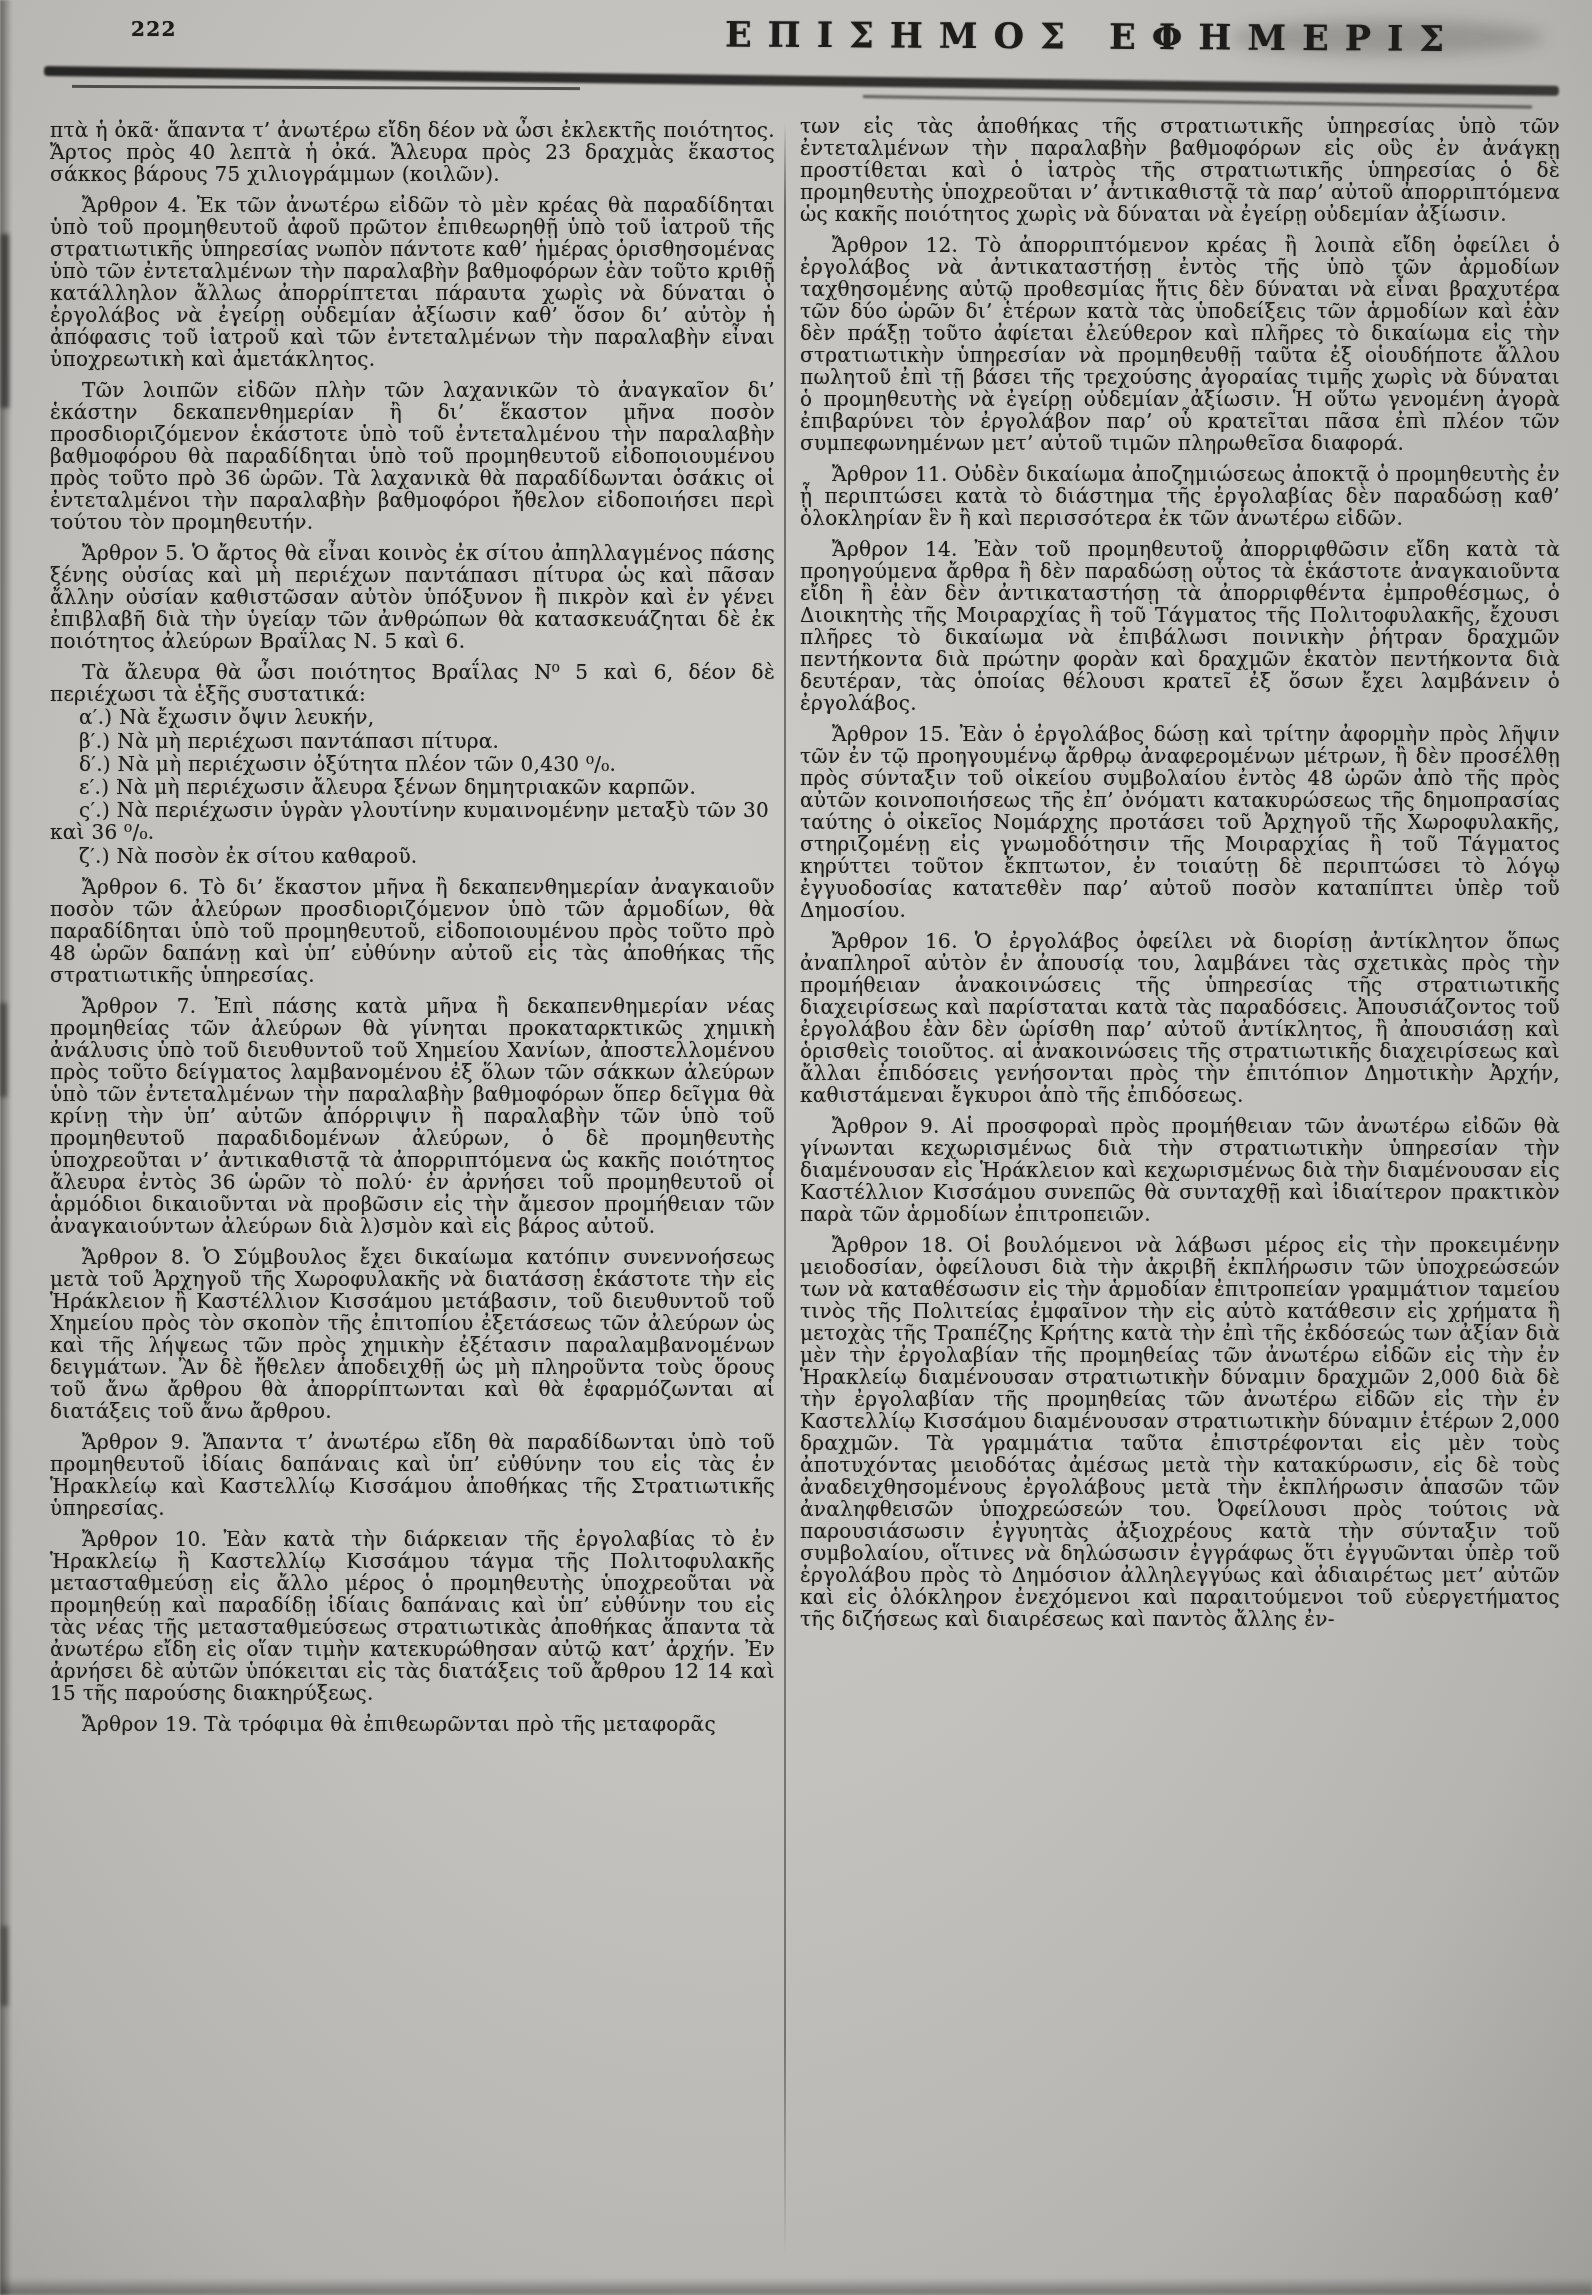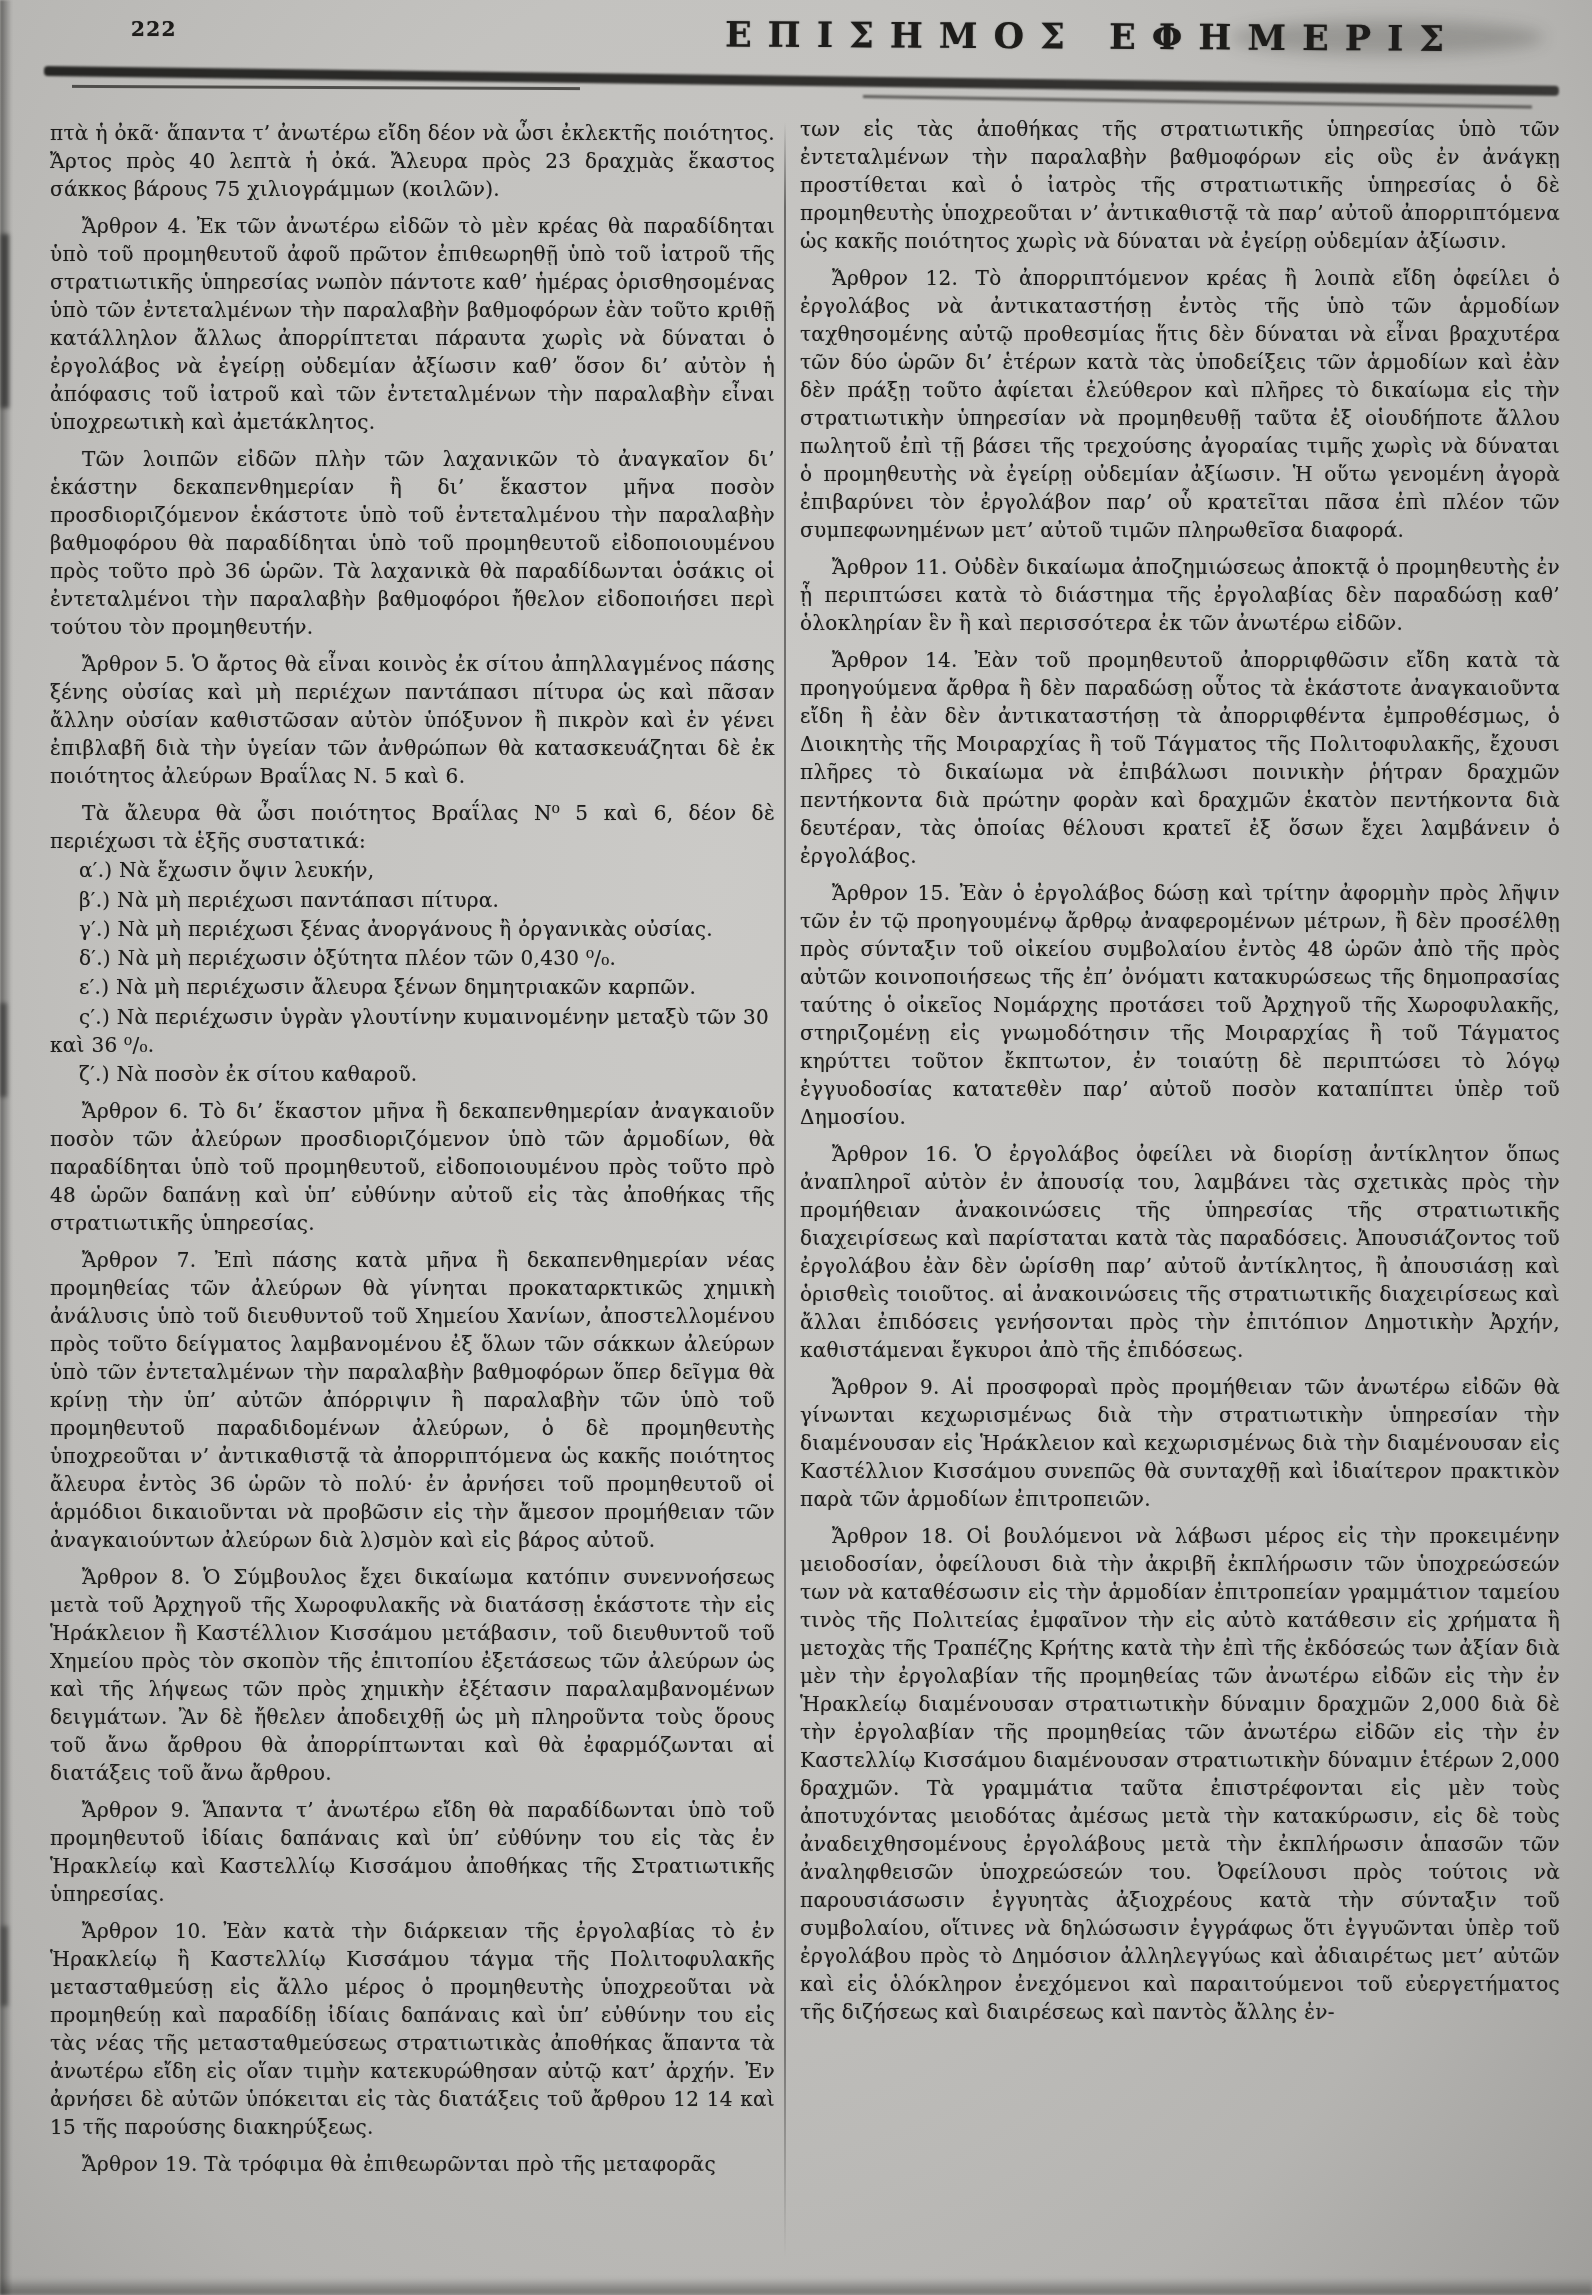--- a/index.html
+++ b/index.html
@@ -57,21 +57,21 @@
     position: absolute; left: 863px; top: 95px; width: 669px; height: 2.7px;
     background: #3a3936; transform: rotate(0.9deg); transform-origin: left center;
     filter: blur(0.8px); opacity: .75;
   }
 
   
   .columns {
     position: absolute; left: 50px; top: 115px; width: 1510px;
   }
   .col {
-    font-size: 20px; line-height: 28px; letter-spacing: 0.3px;
+    font-size: 20px; line-height: 22px; letter-spacing: 0.3px;
     text-align: justify;
     text-shadow: 0 0 0.7px rgba(28,27,25,.45);
   }
   .col-left  { position: absolute; left: 0; top: 4px; width: 725px; }
   .col-right { position: absolute; left: 750px; top: 0; width: 760px; }
   .divider {
     position: absolute; left: 734px; top: 6.7px; height: 2136px; width: 2px;
     background: linear-gradient(to bottom, rgba(15,15,14,0) 0%, rgba(15,15,14,.5) 4%, rgba(15,15,14,.42) 90%, rgba(15,15,14,0) 100%);
   }
   p.para { margin: 0; }
@@ -102,21 +102,20 @@
     <div class="divider"></div>
 
     <div class="col col-left">
       <p class="para cont">πτὰ ἡ ὀκᾶ· ἅπαντα τ’ ἀνωτέρω εἴδη δέον νὰ ὦσι ἐκλεκτῆς ποιότητος. Ἄρτος πρὸς 40 λεπτὰ ἡ ὀκά. Ἄλευρα πρὸς 23 δραχμὰς ἕκαστος σάκκος βάρους 75 χιλιογράμμων (κοιλῶν).</p>
       <p class="para art">Ἄρθρον 4. Ἐκ τῶν ἀνωτέρω εἰδῶν τὸ μὲν κρέας θὰ παραδίδηται ὑπὸ τοῦ προμηθευτοῦ ἀφοῦ πρῶτον ἐπιθεωρηθῇ ὑπὸ τοῦ ἰατροῦ τῆς στρατιωτικῆς ὑπηρεσίας νωπὸν πάντοτε καθ’ ἡμέρας ὁρισθησομένας ὑπὸ τῶν ἐντεταλμένων τὴν παραλαβὴν βαθμοφόρων ἐὰν τοῦτο κριθῇ κατάλληλον ἄλλως ἀπορρίπτεται πάραυτα χωρὶς νὰ δύναται ὁ ἐργολάβος νὰ ἐγείρῃ οὐδεμίαν ἀξίωσιν καθ’ ὅσον δι’ αὐτὸν ἡ ἀπόφασις τοῦ ἰατροῦ καὶ τῶν ἐντεταλμένων τὴν παραλαβὴν εἶναι ὑποχρεωτικὴ καὶ ἀμετάκλητος.</p>
       <p class="para art">Τῶν λοιπῶν εἰδῶν πλὴν τῶν λαχανικῶν τὸ ἀναγκαῖον δι’ ἑκάστην δεκαπενθημερίαν ἢ δι’ ἕκαστον μῆνα ποσὸν προσδιοριζόμενον ἑκάστοτε ὑπὸ τοῦ ἐντεταλμένου τὴν παραλαβὴν βαθμοφόρου θὰ παραδίδηται ὑπὸ τοῦ προμηθευτοῦ εἰδοποιουμένου πρὸς τοῦτο πρὸ 36 ὡρῶν. Τὰ λαχανικὰ θὰ παραδίδωνται ὁσάκις οἱ ἐντεταλμένοι τὴν παραλαβὴν βαθμοφόροι ἤθελον εἰδοποιήσει περὶ τούτου τὸν προμηθευτήν.</p>
       <p class="para art">Ἄρθρον 5. Ὁ ἄρτος θὰ εἶναι κοινὸς ἐκ σίτου ἀπηλλαγμένος πάσης ξένης οὐσίας καὶ μὴ περιέχων παντάπασι πίτυρα ὡς καὶ πᾶσαν ἄλλην οὐσίαν καθιστῶσαν αὐτὸν ὑπόξυνον ἢ πικρὸν καὶ ἐν γένει ἐπιβλαβῆ διὰ τὴν ὑγείαν τῶν ἀνθρώπων θὰ κατασκευάζηται δὲ ἐκ ποιότητος ἀλεύρων Βραΐλας Ν. 5 καὶ 6.</p>
       <p class="para art">Τὰ ἄλευρα θὰ ὦσι ποιότητος Βραΐλας Ν⁰ 5 καὶ 6, δέον δὲ περιέχωσι τὰ ἑξῆς συστατικά:</p>
       <p class="para list">α′.) Νὰ ἔχωσιν ὄψιν λευκήν,</p>
       <p class="para list">β′.) Νὰ μὴ περιέχωσι παντάπασι πίτυρα.</p>
-      <p class="para list">γ′.) Νὰ μὴ περιέχωσι ξένας ἀνοργάνους ἢ ὀργανικὰς οὐσίας.</p>
       <p class="para list">δ′.) Νὰ μὴ περιέχωσιν ὀξύτητα πλέον τῶν 0,430 ⁰/₀.</p>
       <p class="para list">ε′.) Νὰ μὴ περιέχωσιν ἄλευρα ξένων δημητριακῶν καρπῶν.</p>
       <p class="para list">ς′.) Νὰ περιέχωσιν ὑγρὰν γλουτίνην κυμαινομένην μεταξὺ τῶν 30 καὶ 36 ⁰/₀.</p>
       <p class="para list">ζ′.) Νὰ ποσὸν ἐκ σίτου καθαροῦ.</p>
       <p class="para art">Ἄρθρον 6. Τὸ δι’ ἕκαστον μῆνα ἢ δεκαπενθημερίαν ἀναγκαιοῦν ποσὸν τῶν ἀλεύρων προσδιοριζόμενον ὑπὸ τῶν ἁρμοδίων, θὰ παραδίδηται ὑπὸ τοῦ προμηθευτοῦ, εἰδοποιουμένου πρὸς τοῦτο πρὸ 48 ὡρῶν δαπάνῃ καὶ ὑπ’ εὐθύνην αὐτοῦ εἰς τὰς ἀποθήκας τῆς στρατιωτικῆς ὑπηρεσίας.</p>
       <p class="para art">Ἄρθρον 7. Ἐπὶ πάσης κατὰ μῆνα ἢ δεκαπενθημερίαν νέας προμηθείας τῶν ἀλεύρων θὰ γίνηται προκαταρκτικῶς χημικὴ ἀνάλυσις ὑπὸ τοῦ διευθυντοῦ τοῦ Χημείου Χανίων, ἀποστελλομένου πρὸς τοῦτο δείγματος λαμβανομένου ἐξ ὅλων τῶν σάκκων ἀλεύρων ὑπὸ τῶν ἐντεταλμένων τὴν παραλαβὴν βαθμοφόρων ὅπερ δεῖγμα θὰ κρίνῃ τὴν ὑπ’ αὐτῶν ἀπόρριψιν ἢ παραλαβὴν τῶν ὑπὸ τοῦ προμηθευτοῦ παραδιδομένων ἀλεύρων, ὁ δὲ προμηθευτὴς ὑποχρεοῦται ν’ ἀντικαθιστᾷ τὰ ἀπορριπτόμενα ὡς κακῆς ποιότητος ἄλευρα ἐντὸς 36 ὡρῶν τὸ πολύ· ἐν ἀρνήσει τοῦ προμηθευτοῦ οἱ ἁρμόδιοι δικαιοῦνται νὰ προβῶσιν εἰς τὴν ἄμεσον προμήθειαν τῶν ἀναγκαιούντων ἀλεύρων διὰ λ)σμὸν καὶ εἰς βάρος αὐτοῦ.</p>
       <p class="para art">Ἄρθρον 8. Ὁ Σύμβουλος ἔχει δικαίωμα κατόπιν συνεννοήσεως μετὰ τοῦ Ἀρχηγοῦ τῆς Χωροφυλακῆς νὰ διατάσσῃ ἑκάστοτε τὴν εἰς Ἡράκλειον ἢ Καστέλλιον Κισσάμου μετάβασιν, τοῦ διευθυντοῦ τοῦ Χημείου πρὸς τὸν σκοπὸν τῆς ἐπιτοπίου ἐξετάσεως τῶν ἀλεύρων ὡς καὶ τῆς λήψεως τῶν πρὸς χημικὴν ἐξέτασιν παραλαμβανομένων δειγμάτων. Ἂν δὲ ἤθελεν ἀποδειχθῇ ὡς μὴ πληροῦντα τοὺς ὅρους τοῦ ἄνω ἄρθρου θὰ ἀπορρίπτωνται καὶ θὰ ἐφαρμόζωνται αἱ διατάξεις τοῦ ἄνω ἄρθρου.</p>
       <p class="para art">Ἄρθρον 9. Ἅπαντα τ’ ἀνωτέρω εἴδη θὰ παραδίδωνται ὑπὸ τοῦ προμηθευτοῦ ἰδίαις δαπάναις καὶ ὑπ’ εὐθύνην του εἰς τὰς ἐν Ἡρακλείῳ καὶ Καστελλίῳ Κισσάμου ἀποθήκας τῆς Στρατιωτικῆς ὑπηρεσίας.</p>
       <p class="para art">Ἄρθρον 10. Ἐὰν κατὰ τὴν διάρκειαν τῆς ἐργολαβίας τὸ ἐν Ἡρακλείῳ ἢ Καστελλίῳ Κισσάμου τάγμα τῆς Πολιτοφυλακῆς μετασταθμεύσῃ εἰς ἄλλο μέρος ὁ προμηθευτὴς ὑποχρεοῦται νὰ προμηθεύῃ καὶ παραδίδῃ ἰδίαις δαπάναις καὶ ὑπ’ εὐθύνην του εἰς τὰς νέας τῆς μετασταθμεύσεως στρατιωτικὰς ἀποθήκας ἅπαντα τὰ ἀνωτέρω εἴδη εἰς οἵαν τιμὴν κατεκυρώθησαν αὐτῷ κατ’ ἀρχήν. Ἐν ἀρνήσει δὲ αὐτῶν ὑπόκειται εἰς τὰς διατάξεις τοῦ ἄρθρου 12 14 καὶ 15 τῆς παρούσης διακηρύξεως.</p>
       <p class="para art">Ἄρθρον 19. Τὰ τρόφιμα θὰ ἐπιθεωρῶνται πρὸ τῆς μεταφορᾶς</p>

